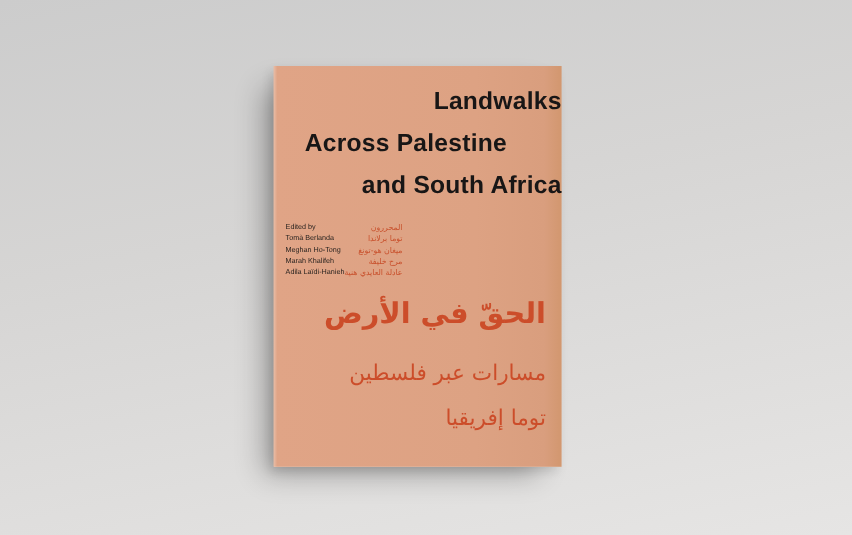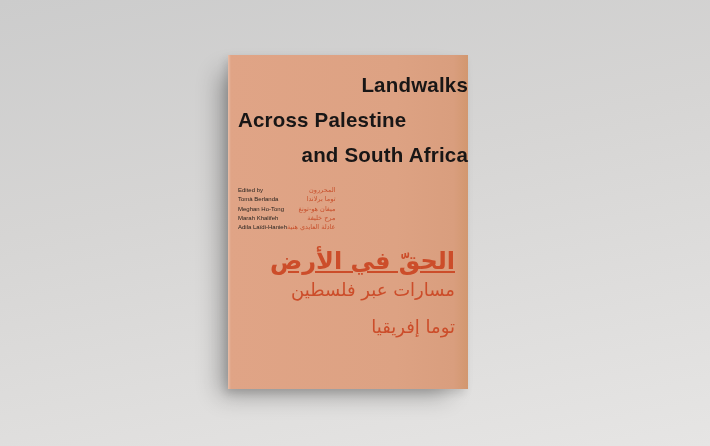--- a/index.html
+++ b/index.html
@@ -17,30 +17,30 @@
     background:linear-gradient(to right,#e0a486 0%,#dda283 70%,#d99e7e 94%,#d2976f 100%);
     box-shadow:-14px 12px 22px -6px rgba(0,0,0,0.30), -3px 4px 8px rgba(0,0,0,0.12);
   }
   .book::before{
     content:"";position:absolute;left:0;top:0;bottom:0;width:3px;
     background:linear-gradient(to right,rgba(255,255,255,0.28),rgba(255,255,255,0));
   }
   .title-en{position:absolute;left:0;right:0;top:12px;color:#181616;font-weight:700;
     font-size:20.5px;line-height:35px;letter-spacing:0.2px;}
   .t-right{text-align:right;}
-  .t-left{text-align:left;padding-left:10px;}
+  .t-left{text-align:left;padding-left:26px;}
   .credits{position:absolute;left:10px;top:131px;width:130px;display:flex;
     justify-content:flex-start;}
   .credits-en{font-size:6px;line-height:9.3px;color:#2a2420;}
   .credits-en .hd{margin-bottom:0;}
   .credits-ar{font-size:6.5px;line-height:9.3px;color:#c8502c;text-align:right;direction:rtl;
     font-family:"DejaVu Sans",sans-serif;}
   .title-ar{position:absolute;left:0;right:0;top:190px;color:#cc4d2a;text-align:right;
     direction:rtl;padding-right:13px;font-family:"DejaVu Sans",sans-serif;}
-  .ar1{font-size:24px;line-height:32px;font-weight:700;margin-bottom:0;text-decoration:underline;}
+  .ar1{font-size:24px;line-height:32px;font-weight:700;margin-bottom:22px;}
   .ar2{font-size:18px;line-height:26px;margin-bottom:11px;}
   .ar3{font-size:18px;line-height:26px;}
   .logos{position:absolute;left:10px;top:308px;right:13px;height:18px;display:flex;
     align-items:center;}
   .uct{display:flex;align-items:center;color:#1f2833;}
   .uct-shield{width:9px;height:12px;background:#222d3a;border-radius:1px 1px 55% 55%;
     margin-right:3px;position:relative;flex:0 0 auto;}
   .uct-shield::after{content:"";position:absolute;left:2px;top:2px;width:5px;height:4px;
     background:rgba(221,162,131,0.55);}
   .uct-text{display:flex;flex-direction:column;}

